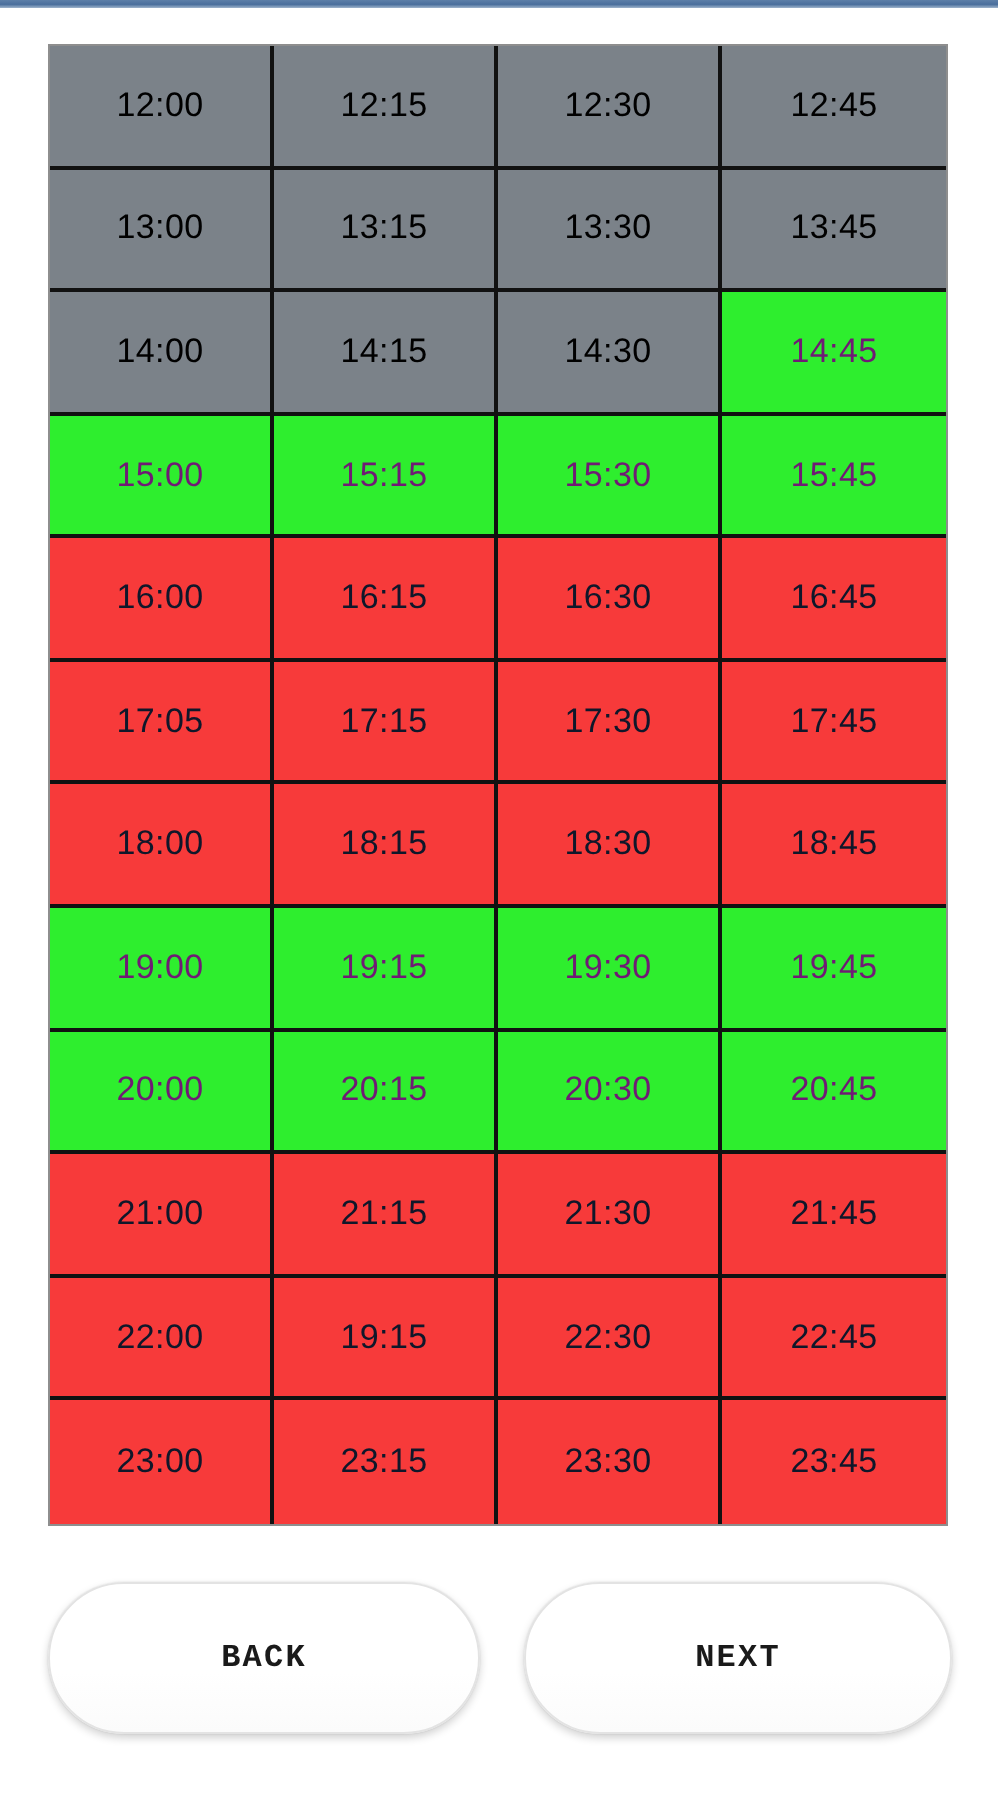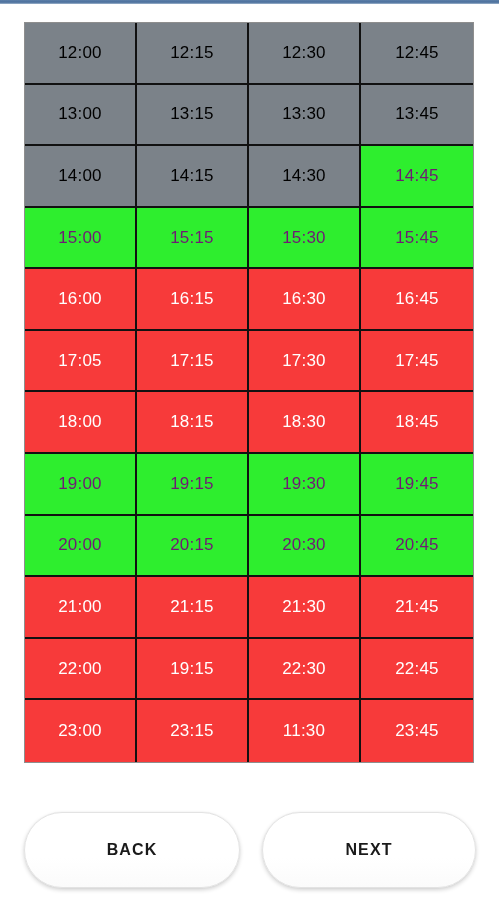--- a/index.html
+++ b/index.html
@@ -62,30 +62,31 @@
     background: #7b8289;
     color: #000000;
   }
   .slot.state-available {
     background: #2eee2e;
     color: #701a75;
     text-align: center;
   }
   .slot.state-booked {
     background: #f73a3a;
-    color: #ffffff;
+    color: #0f172a;
   }
 
   
   #action-bar {
     position: absolute;
     left: 0;
-    top: 810px;
+    top: 789px;
     width: 499px;
     height: 84px;
+    font-family: Liberation Mono, monospace;
   }
 
   .pill-button {
     position: absolute;
     top: 2px;
     height: 76px;
     border-radius: 38px;
     background: linear-gradient(to bottom, #ffffff 0%, #ffffff 60%, #fbfbfb 100%);
     border: 1px solid #e3e3e3;
     box-shadow: 0 2px 4px rgba(0,0,0,0.18), 0 0 1px rgba(0,0,0,0.12);
@@ -240,21 +241,21 @@
     <div class="slot state-booked">
       <span>22:45</span>
     </div>
     <div class="slot state-booked last-row">
       <span>23:00</span>
     </div>
     <div class="slot state-booked last-row">
       <span>23:15</span>
     </div>
     <div class="slot state-booked last-row">
-      <span>11:30</span>
+      <span>23:30</span>
     </div>
     <div class="slot state-booked last-row">
       <span>23:45</span>
     </div>
   </div>
 
 <div id="action-bar">
   <div class="pill-button" id="back-button">
     <span>BACK</span>
   </div>

